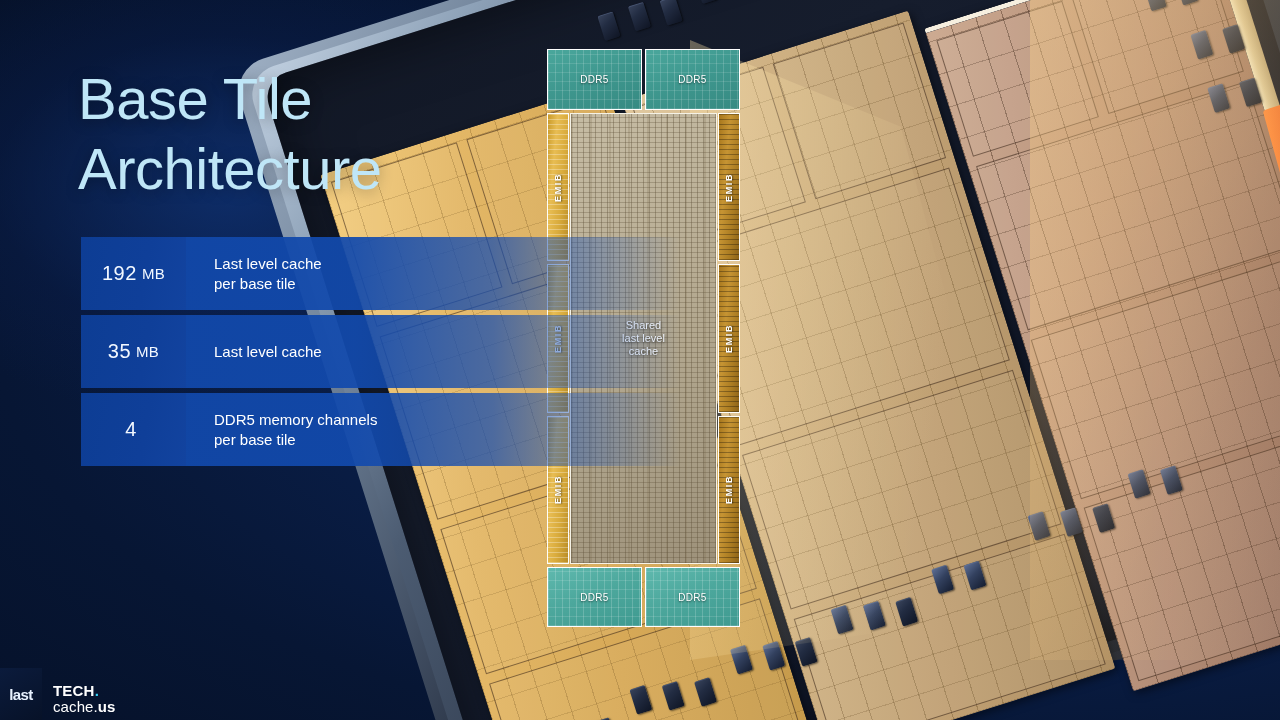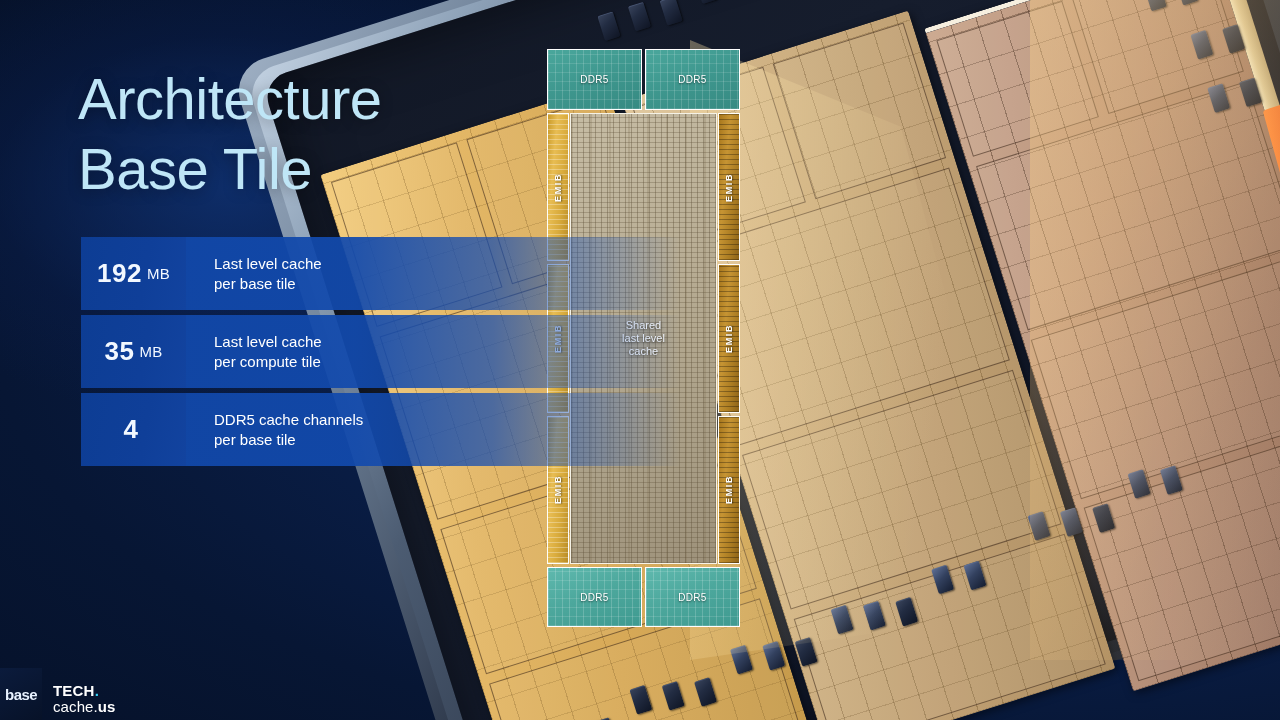--- a/index.html
+++ b/index.html
@@ -176,21 +176,21 @@
     text-shadow:0 2px 14px rgba(0,0,0,.35);
   }
   .stats{position:absolute;left:81px;top:237px;width:600px;}
   .stat-row{position:relative;display:flex;height:73px;margin-bottom:5px;}
   .stat-value{
     width:105px;flex:0 0 105px;
     display:flex;align-items:center;justify-content:center;
     background:linear-gradient(100deg,#0d3d94 0%,#0f3f99 60%,#12439f 100%);
     color:#f2f8ff;
   }
-  .stat-value .num{font-size:26px;line-height:29px;font-weight:700;letter-spacing:.5px;}
+  .stat-value .num{font-size:20px;line-height:29px;font-weight:400;letter-spacing:.5px;}
   .stat-value .unit{font-size:15px;margin-left:5px;letter-spacing:.3px;}
   .stat-desc{
     flex:1;display:flex;flex-direction:column;justify-content:center;
     padding-left:28px;color:#ffffff;font-size:15px;line-height:20px;
     background:linear-gradient(90deg, rgba(17,71,167,.97) 0%, rgba(18,74,173,.93) 34%, rgba(19,76,178,.72) 62%, rgba(20,78,182,.30) 84%, rgba(20,78,182,0) 100%);
   }
   .stat-desc span{display:block;white-space:nowrap;}
 
   
   .footer{position:absolute;left:0;bottom:0;width:142px;height:52px;display:flex;align-items:center;}
@@ -327,22 +327,22 @@
       </div>
     </div>
 
     <div class="dd-row" style="left:0;top:518px;width:193px;height:60px;">
       <div class="ddr5 bot">DDR5</div>
       <div class="ddr5 bot">DDR5</div>
     </div>
   </div>
 
   <div class="title">
+    <div>Base Tile</div>
     <div>Architecture</div>
-    <div>Base Tile</div>
   </div>
 
   <div class="stats">
 
     <div class="stat-row">
       <div class="stat-value">
         <span class="num">192</span>
         <span class="unit">MB</span>
       </div>
       <div class="stat-desc">
@@ -351,40 +351,39 @@
       </div>
     </div>
 
     <div class="stat-row">
       <div class="stat-value">
         <span class="num">35</span>
         <span class="unit">MB</span>
       </div>
       <div class="stat-desc">
         <span>Last level cache</span>
-        <span>per compute tile</span>
       </div>
     </div>
 
     <div class="stat-row">
       <div class="stat-value">
         <span class="num">4</span>
         <span class="unit"></span>
       </div>
       <div class="stat-desc">
-        <span>DDR5 cache channels</span>
+        <span>DDR5 memory channels</span>
         <span>per base tile</span>
       </div>
     </div>
 
   </div>
 
   <div class="footer">
     <div class="intel-box">
-      <span class="intel-word">base</span>
+      <span class="intel-word">last</span>
     </div>
     <div class="tt">
       <div class="l1"><span>TECH</span><span class="dot">.</span></div>
       <div class="l2"><span>cache</span><span>.</span><span class="us">us</span></div>
     </div>
   </div>
 
 </div>
 
 </body></html>

